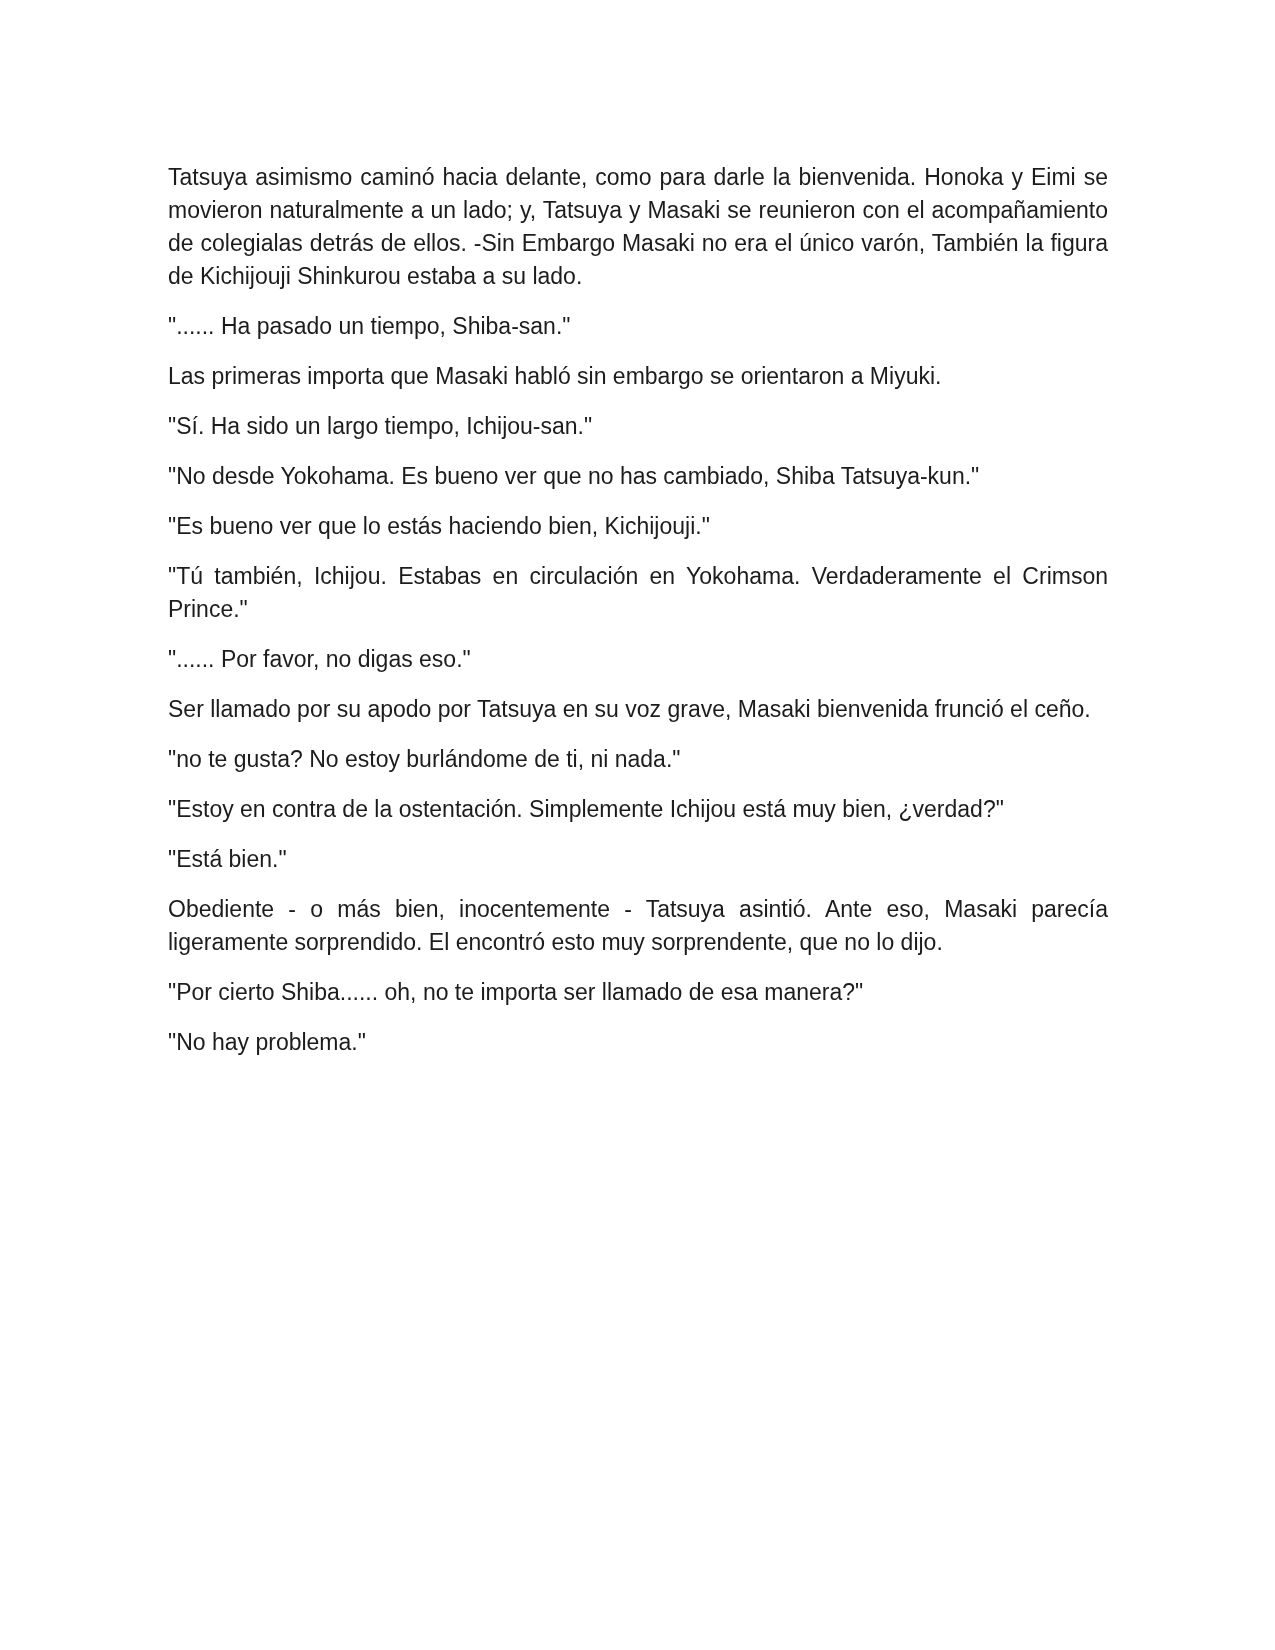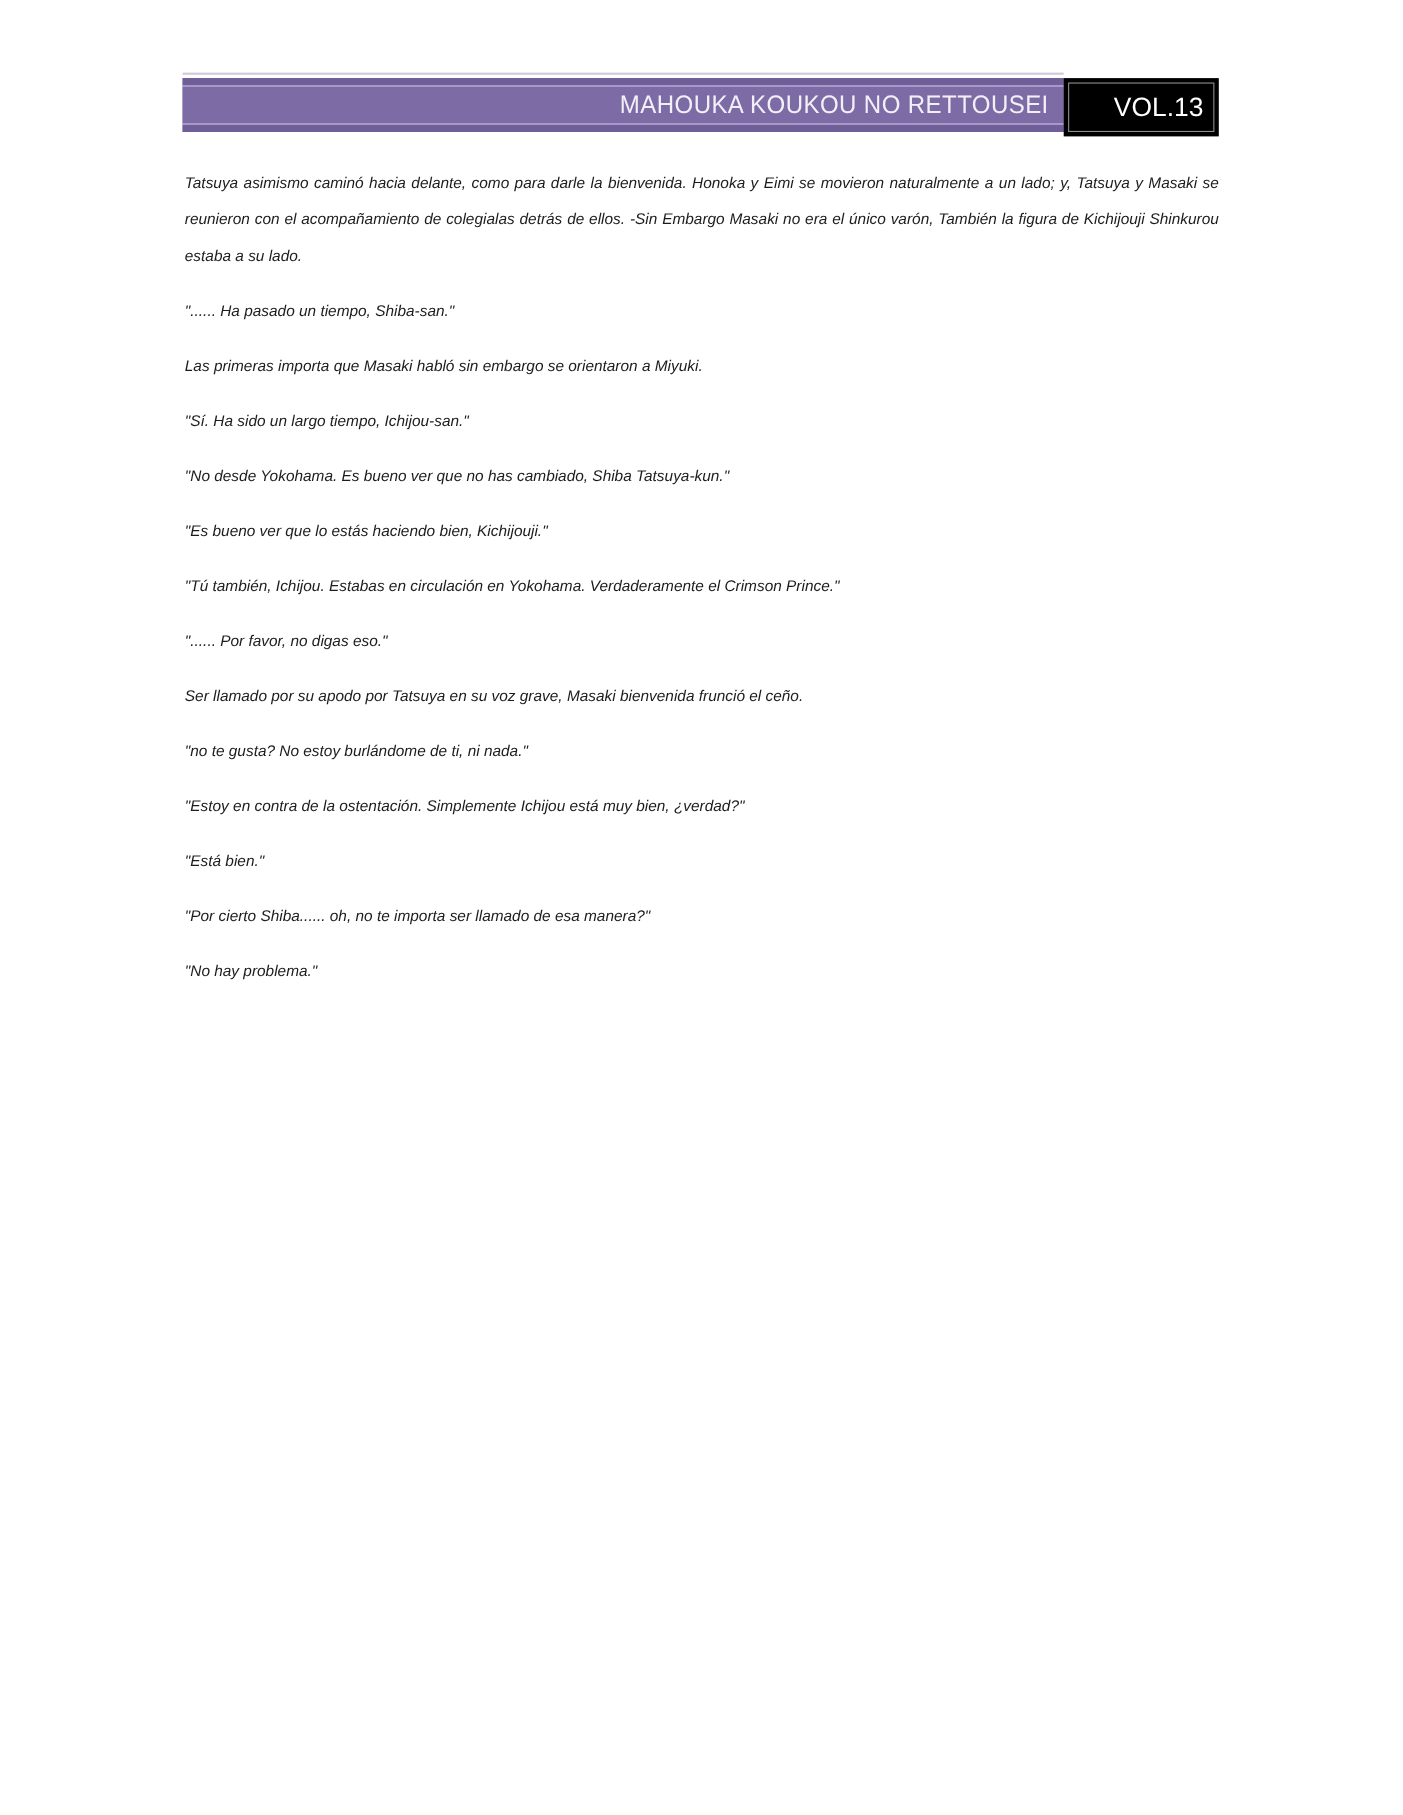--- a/index.html
+++ b/index.html
@@ -76,59 +76,46 @@
   }
 
   
   .content {
     position: absolute;
     left: 168px;
     top: 146px;
     width: 940px;
   }
   .content p {
-    margin: 4px 0 17px 0;
-    font-size: 14px;
+    margin: 15px 0 17px 0;
+    font-size: 23px;
     line-height: 33px;
     color: #1c1c1c;
     text-align: justify;
     text-justify: inter-word;
-    font-style: italic;
   }
 </style>
 </head>
 <body>
 
 <div class="page">
 
-  <div class="header">
-    <div class="purple-wrap">
-      <div class="header-rule"></div>
-      <div class="header-bar">
-        <span class="header-title">MAHOUKA KOUKOU NO RETTOUSEI</span>
-      </div>
-    </div>
-    <div class="vol-box">
-      <div class="vol-inner">
-        <span class="vol-label">VOL.13</span>
-      </div>
-    </div>
-  </div>
 
   <div class="content">
 
   <p>Tatsuya asimismo caminó hacia delante, como para darle la bienvenida. Honoka y Eimi se movieron naturalmente a un lado; y, Tatsuya y Masaki se reunieron con el acompañamiento de colegialas detrás de ellos. -Sin Embargo Masaki no era el único varón, También la figura de Kichijouji Shinkurou estaba a su lado.</p>
       <p>"...... Ha pasado un tiempo, Shiba-san."</p>
       <p>Las primeras importa que Masaki habló sin embargo se orientaron a Miyuki.</p>
       <p>"Sí. Ha sido un largo tiempo, Ichijou-san."</p>
       <p>"No desde Yokohama. Es bueno ver que no has cambiado, Shiba Tatsuya-kun."</p>
       <p>"Es bueno ver que lo estás haciendo bien, Kichijouji."</p>
       <p>"Tú también, Ichijou. Estabas en circulación en Yokohama. Verdaderamente el Crimson Prince."</p>
       <p>"...... Por favor, no digas eso."</p>
       <p>Ser llamado por su apodo por Tatsuya en su voz grave, Masaki bienvenida frunció el ceño.</p>
       <p>"no te gusta? No estoy burlándome de ti, ni nada."</p>
       <p>"Estoy en contra de la ostentación. Simplemente Ichijou está muy bien, ¿verdad?"</p>
       <p>"Está bien."</p>
+      <p>Obediente - o más bien, inocentemente - Tatsuya asintió. Ante eso, Masaki parecía ligeramente sorprendido. El encontró esto muy sorprendente, que no lo dijo.</p>
       <p>"Por cierto Shiba...... oh, no te importa ser llamado de esa manera?"</p>
       <p>"No hay problema."</p>
     </div>
 
 </div>
 
 </body></html>

